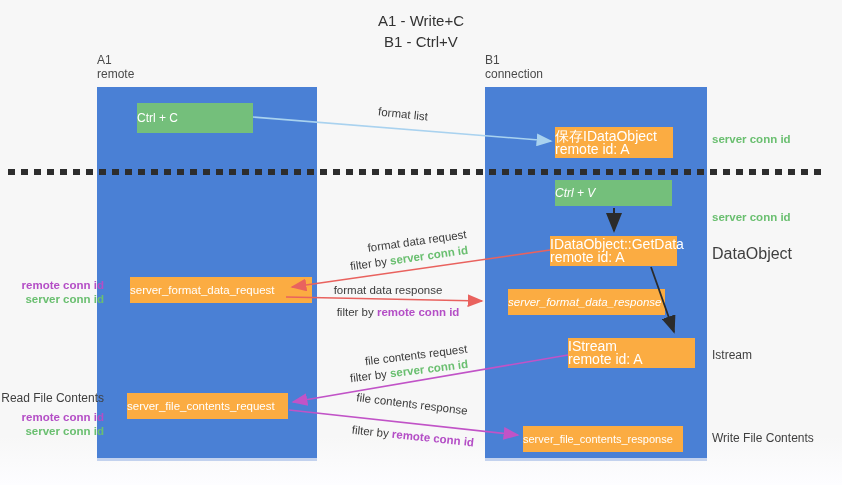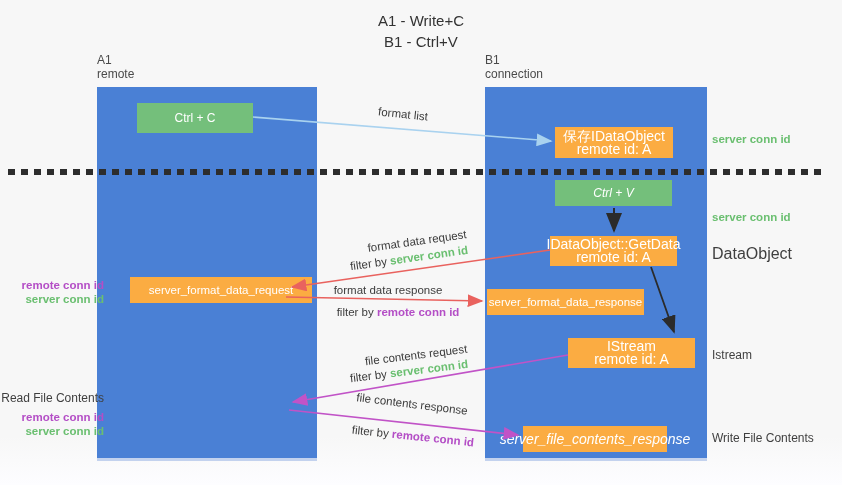--- a/index.html
+++ b/index.html
@@ -14,33 +14,33 @@
   #lane-header-left{left:97px;top:53px;width:220px;}
   #lane-header-right{left:485px;top:53px;width:222px;}
   
   .lane{background:#4a80d5;border-bottom:3px solid #c3d2ee;z-index:1;}
   #lane-left{left:97px;top:87px;width:220px;height:371px;}
   #lane-right{left:485px;top:87px;width:222px;height:371px;}
   
   #divider{left:8px;top:169px;width:814px;height:6px;z-index:4;
     background:repeating-linear-gradient(90deg,#2d2d2d 0 7px,transparent 7px 13px);}
   
-  .node{display:flex;flex-direction:column;align-items:center;justify-content:center;
+  .node{display:flex;flex-direction:column;align-items:flex-start;justify-content:center;
     color:#fff;text-align:center;z-index:2;line-height:13px;}
   .green{background:#74bf7b;font-size:12px;}
   .orange{background:#fbac42;font-size:14px;}
   #node-ctrl-c{left:137px;top:103px;width:116px;height:30px;}
   #node-save-dataobject{left:555px;top:127px;width:118px;height:31px;}
   #node-ctrl-v{left:555px;top:180px;width:117px;height:26px;font-style:italic;}
   #node-getdata{left:550px;top:236px;width:127px;height:30px;}
   #node-format-request{left:130px;top:277px;width:182px;height:26px;font-size:11.5px;}
-  #node-format-response{left:487px;top:289px;width:157px;height:26px;font-size:11.5px;}
+  #node-format-response{left:508px;top:289px;width:157px;height:26px;font-size:11.5px;font-style:italic;}
   #node-istream{left:568px;top:338px;width:127px;height:30px;}
   #node-file-request{left:127px;top:393px;width:161px;height:26px;font-size:11.5px;}
-  #node-file-response{left:523px;top:426px;width:144px;height:26px;font-size:14px;font-style:italic;}
+  #node-file-response{left:523px;top:426px;width:160px;height:26px;font-size:11px;}
   
   .side-label{font-size:11.5px;color:#3f3f3f;z-index:4;white-space:nowrap;}
   .green-text{color:#6abf70;font-weight:bold;}
   .purple-text{color:#b44ec6;font-weight:bold;}
   #r-server-conn-top{left:712px;top:133px;}
   #r-server-conn-mid{left:712px;top:211px;}
   #r-dataobject{left:712px;top:245px;font-size:16px;}
   #r-istream{left:712px;top:348px;font-size:12px;}
   #r-write-file{left:712px;top:431px;font-size:12px;}
   .left-col{left:0;width:104px;text-align:right;line-height:14px;}
@@ -103,20 +103,23 @@
   <div id="node-format-request" class="abs node orange">
     <span>server_format_data_request</span>
   </div>
   <div id="node-format-response" class="abs node orange">
     <span>server_format_data_response</span>
   </div>
   <div id="node-istream" class="abs node orange">
     <span>IStream</span>
     <span>remote id: A</span>
   </div>
+  <div id="node-file-request" class="abs node orange">
+    <span>server_file_contents_request</span>
+  </div>
   <div id="node-file-response" class="abs node orange">
     <span>server_file_contents_response</span>
   </div>
 
   <div id="r-server-conn-top" class="abs side-label green-text">server conn id</div>
   <div id="r-server-conn-mid" class="abs side-label green-text">server conn id</div>
   <div id="r-dataobject" class="abs side-label">DataObject</div>
   <div id="r-istream" class="abs side-label">Istream</div>
   <div id="r-write-file" class="abs side-label">Write File Contents</div>
 

